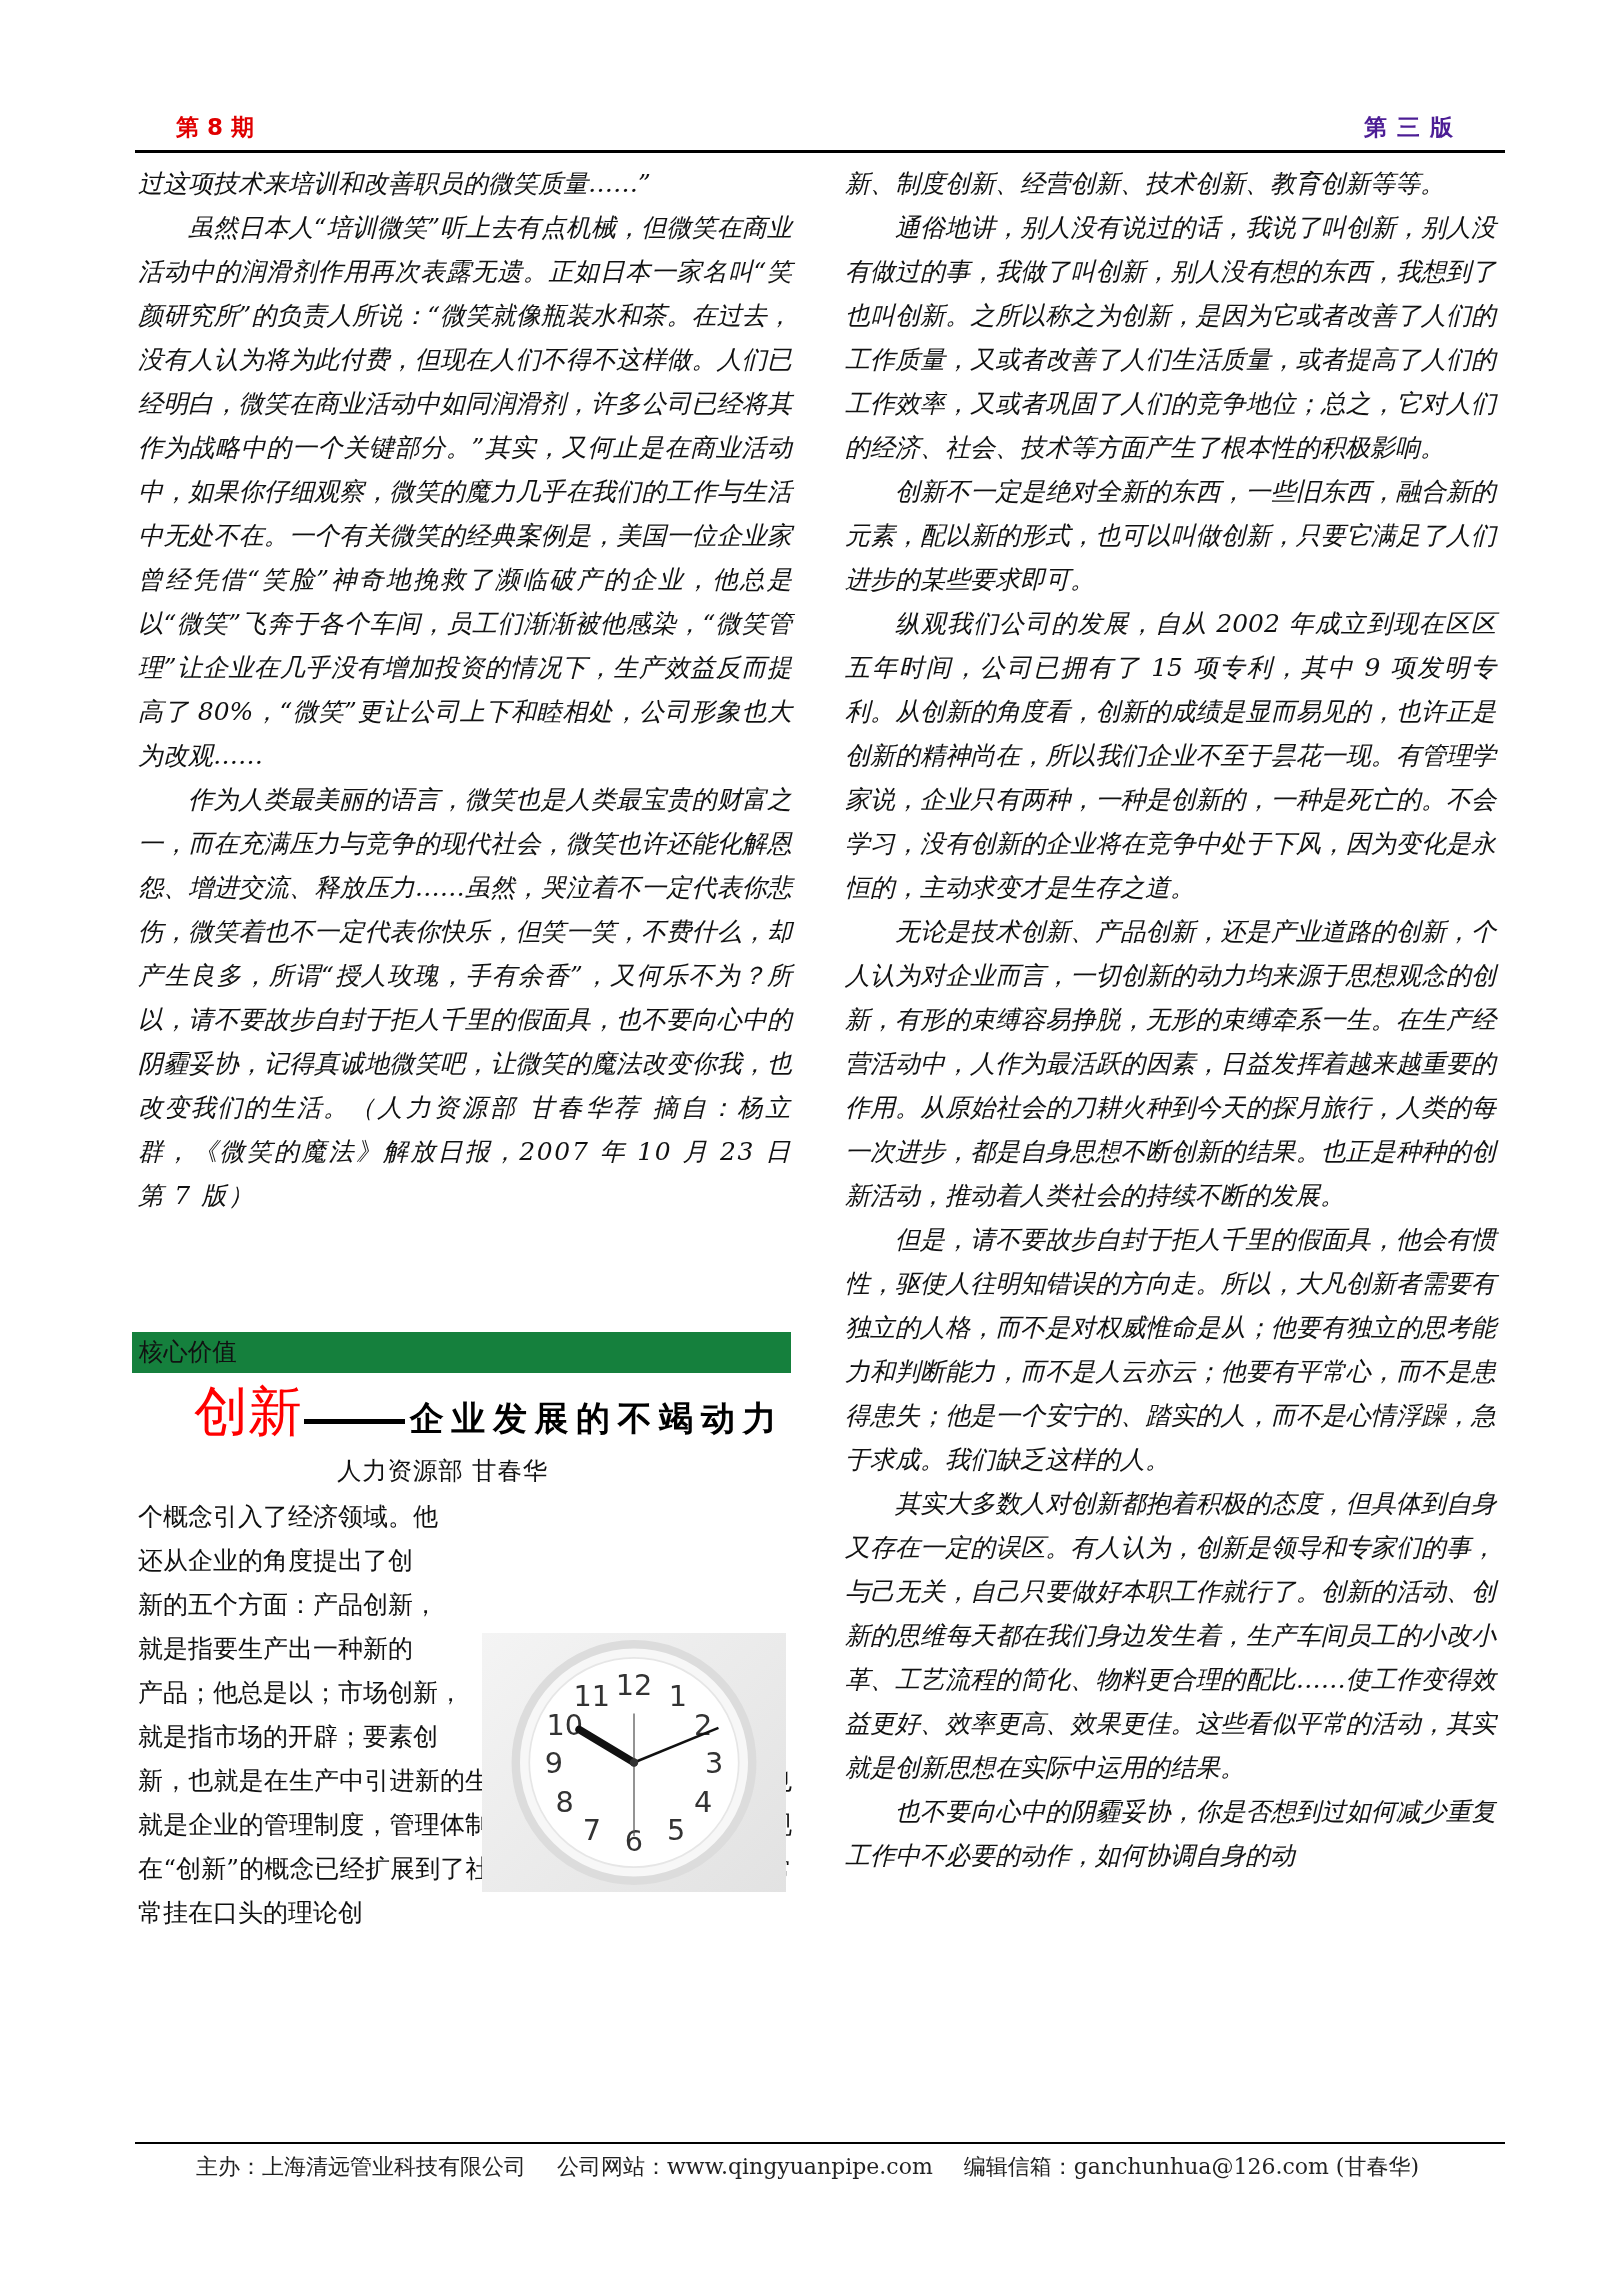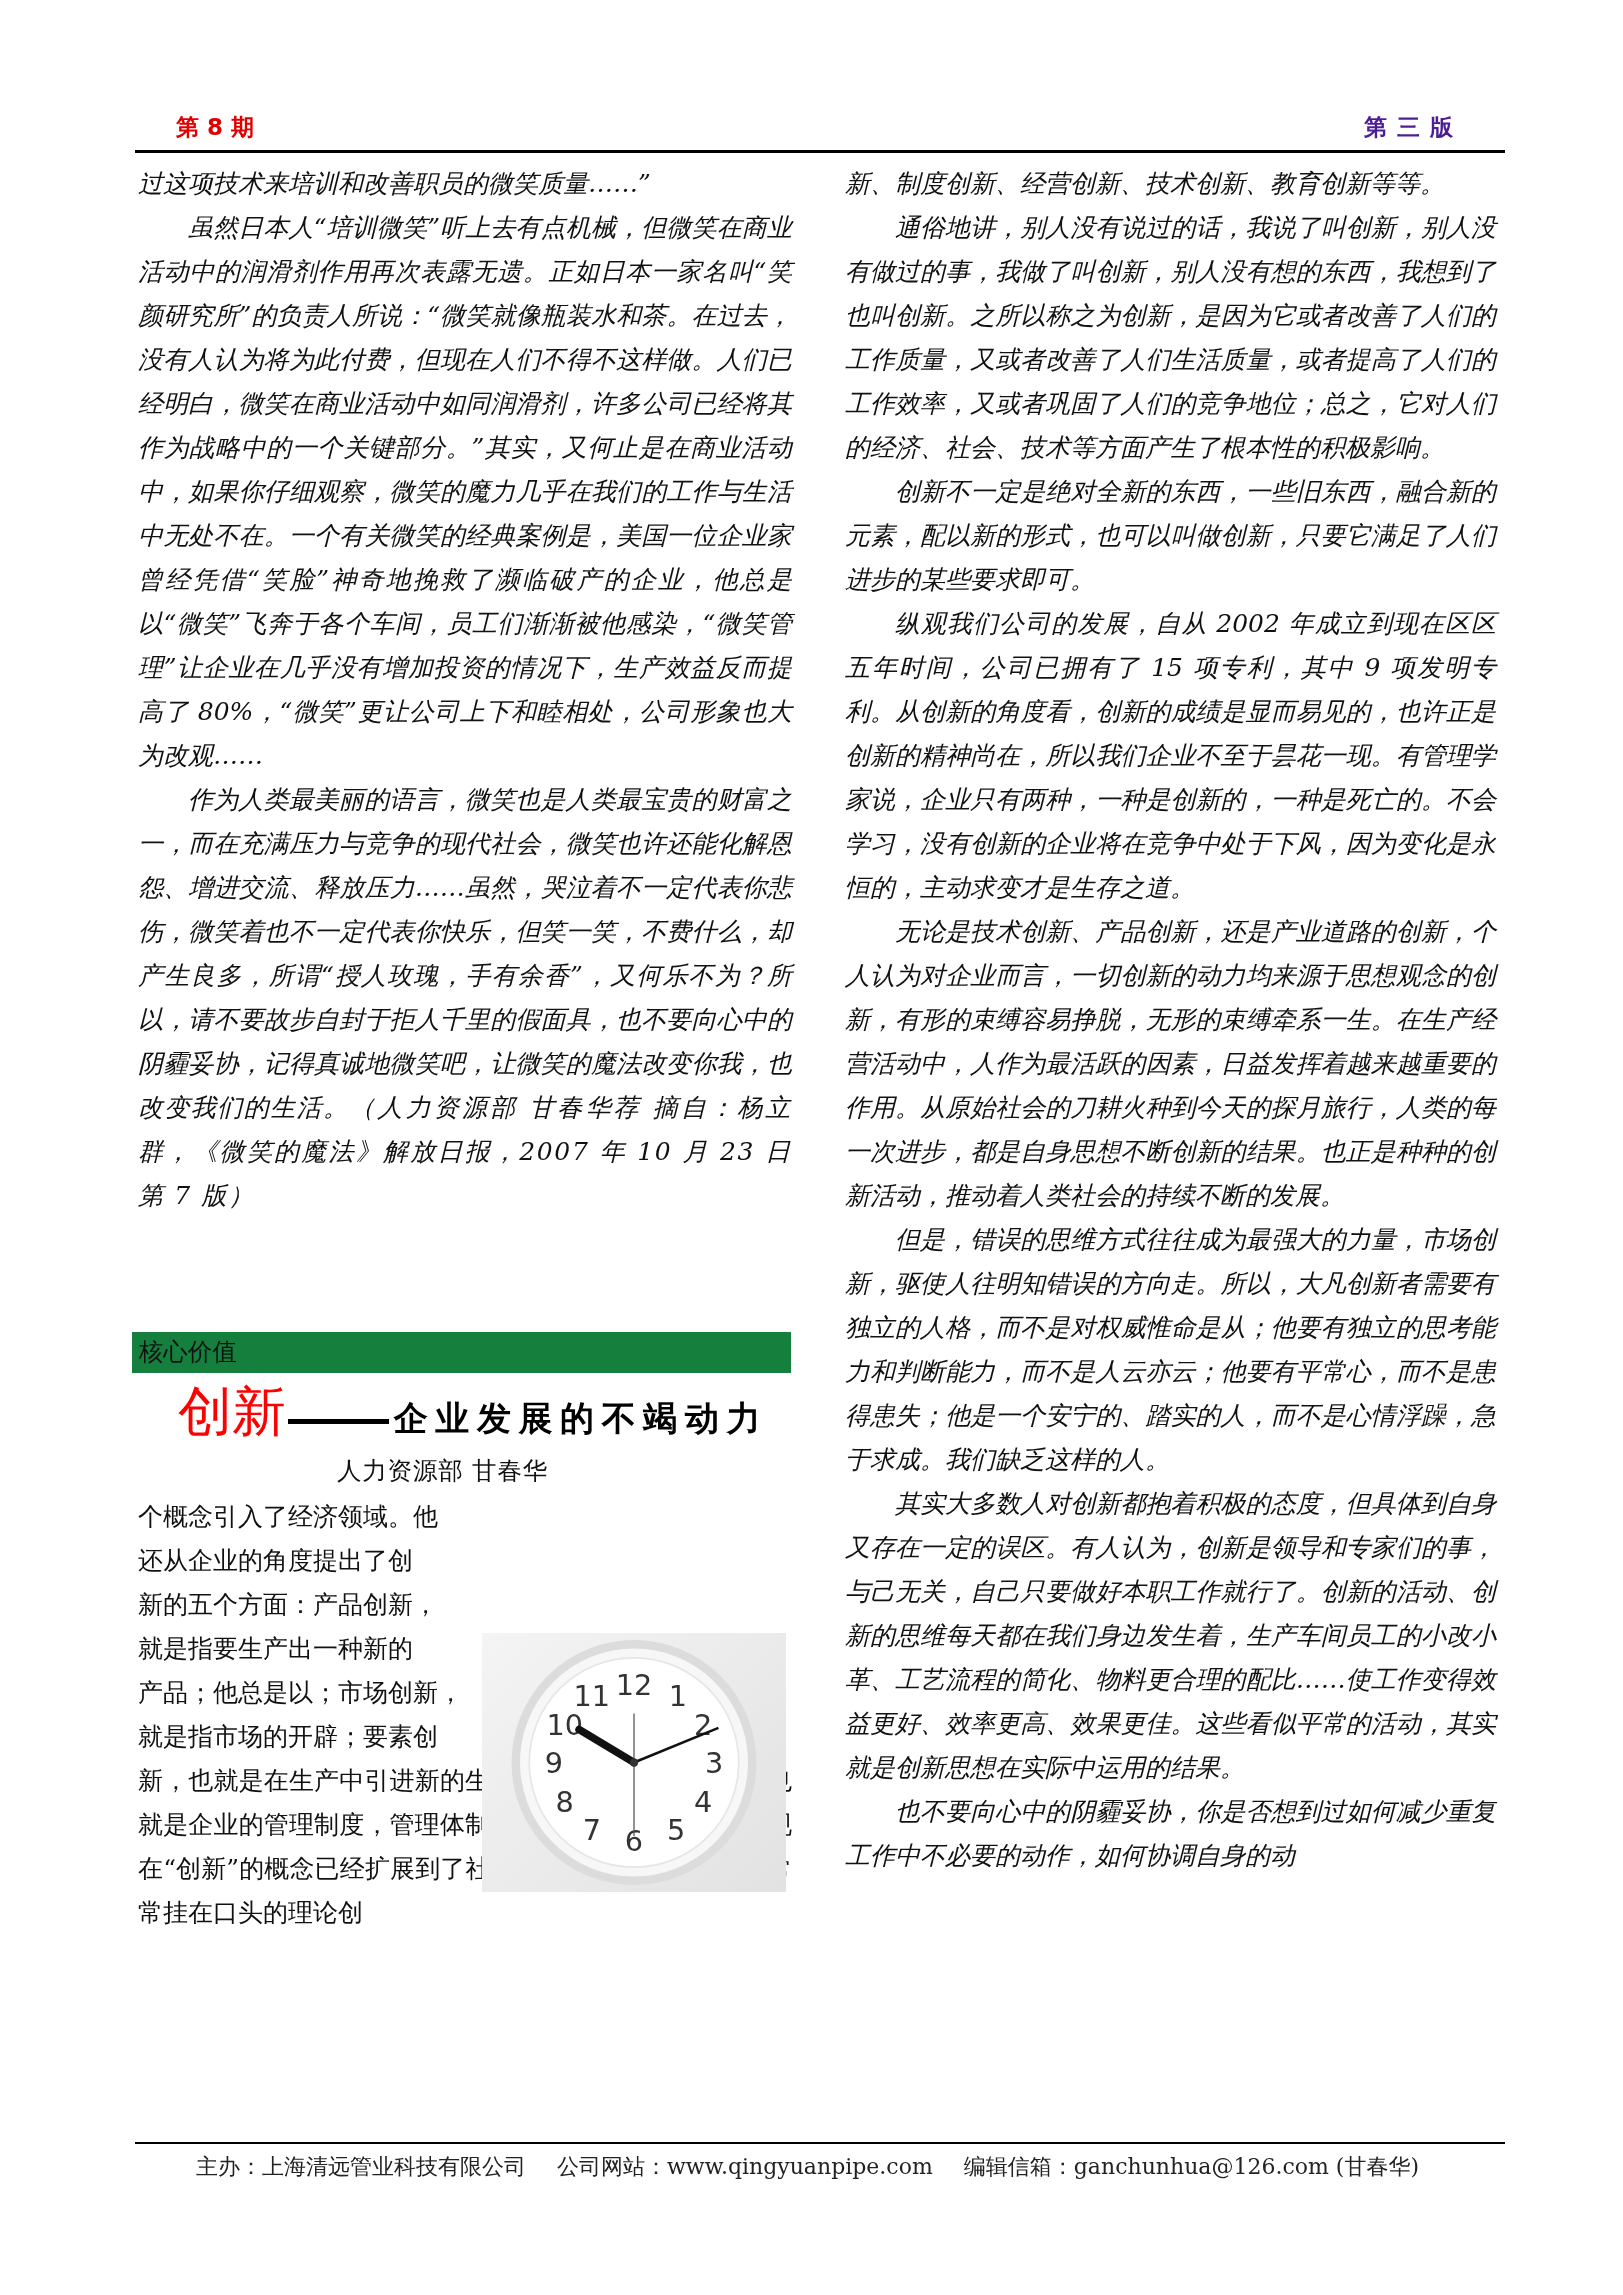--- a/index.html
+++ b/index.html
@@ -12,21 +12,21 @@
   .rule-top { position:absolute; left:135px; top:150px; width:1370px; height:2.5px; background:#000; }
   .col { position:absolute; top:162px; font-size:25px; line-height:44px; text-align:justify;font-style:italic; }
   .col-left { left:138px; width:654px; }
   .col-right { left:845px; width:651px; }
   .col p { margin:0; }
   .ind { text-indent:2em; }
   .cite { font-family:"DejaVu Serif","Liberation Serif",serif; letter-spacing:1.7px; }
   .section-bar { position:absolute; left:132px; top:1332px; width:659px; height:41px; background:#15803d; }
   .section-bar span { position:absolute; left:6.8px; top:3.4px; font-family:"DejaVu Sans","Liberation Sans",sans-serif;
                       font-size:24.5px; color:#111; }
-  .title { position:absolute; left:178px; top:1376px; white-space:nowrap;text-align:right; }
+  .title { position:absolute; left:194px; top:1376px; white-space:nowrap;text-align:right; }
   .title .red { font-family:"DejaVu Sans","Liberation Sans",sans-serif; font-size:54px; color:#ff0000; font-weight:normal; }
   .title .dash { display:inline-block; width:101px; height:5px; background:#000; vertical-align:middle; margin:0 5px 0 1.7px; position:relative; top:-5px;}
   .title .blk { font-family:"DejaVu Sans","Liberation Sans",sans-serif; font-size:34px; font-weight:bold; letter-spacing:7.6px; color:#000; }
   .byline { position:absolute; left:337px; top:1454px; font-size:24.5px; letter-spacing:0.8px; }
   .art-body { position:absolute; left:138px; top:1495px; width:654px; font-size:25px; line-height:44px; text-align:justify; }
   .art-body p { margin:0; }
   .wrap-left { width:338px; }
   .clock-img { position:absolute; left:482px; top:1633px; width:304px; height:259px; background:linear-gradient(135deg,#f4f4f4,#e2e2e2); }
   .footer-rule { position:absolute; left:135px; top:2142px; width:1370px; height:1.7px; background:#000; }
   .footer { position:absolute; left:196px; top:2152px; font-size:22px; color:#222; white-space:nowrap; }
@@ -91,21 +91,21 @@
     <circle cx="180" cy="153" r="5" fill="#333"></circle>
   </svg>
 </div>
 
 <div class="col col-right">
   <p>新、制度创新、经营创新、技术创新、教育创新等等。</p>
   <p class="ind">通俗地讲，别人没有说过的话，我说了叫创新，别人没有做过的事，我做了叫创新，别人没有想的东西，我想到了也叫创新。之所以称之为创新，是因为它或者改善了人们的工作质量，又或者改善了人们生活质量，或者提高了人们的工作效率，又或者巩固了人们的竞争地位；总之，它对人们的经济、社会、技术等方面产生了根本性的积极影响。</p>
   <p class="ind">创新不一定是绝对全新的东西，一些旧东西，融合新的元素，配以新的形式，也可以叫做创新，只要它满足了人们进步的某些要求即可。</p>
   <p class="ind">纵观我们公司的发展，自从 2002 年成立到现在区区五年时间，公司已拥有了 15 项专利，其中 9 项发明专利。从创新的角度看，创新的成绩是显而易见的，也许正是创新的精神尚在，所以我们企业不至于昙花一现。有管理学家说，企业只有两种，一种是创新的，一种是死亡的。不会学习，没有创新的企业将在竞争中处于下风，因为变化是永恒的，主动求变才是生存之道。</p>
   <p class="ind">无论是技术创新、产品创新，还是产业道路的创新，个人认为对企业而言，一切创新的动力均来源于思想观念的创新，有形的束缚容易挣脱，无形的束缚牵系一生。在生产经营活动中，人作为最活跃的因素，日益发挥着越来越重要的作用。从原始社会的刀耕火种到今天的探月旅行，人类的每一次进步，都是自身思想不断创新的结果。也正是种种的创新活动，推动着人类社会的持续不断的发展。</p>
-  <p class="ind">但是，错误的思维方式往往成为最强大的力量，市场创新，驱使人往明知错误的方向走。所以，大凡创新者需要有独立的人格，而不是对权威惟命是从；他要有独立的思考能力和判断能力，而不是人云亦云；他要有平常心，而不是患得患失；他是一个安宁的、踏实的人，而不是心情浮躁，急于求成。我们缺乏这样的人。</p>
+  <p class="ind">但是，请不要故步自封于拒人千里的假面具，他会有惯性，驱使人往明知错误的方向走。所以，大凡创新者需要有独立的人格，而不是对权威惟命是从；他要有独立的思考能力和判断能力，而不是人云亦云；他要有平常心，而不是患得患失；他是一个安宁的、踏实的人，而不是心情浮躁，急于求成。我们缺乏这样的人。</p>
   <p class="ind">其实大多数人对创新都抱着积极的态度，但具体到自身又存在一定的误区。有人认为，创新是领导和专家们的事，与己无关，自己只要做好本职工作就行了。创新的活动、创新的思维每天都在我们身边发生着，生产车间员工的小改小革、工艺流程的简化、物料更合理的配比……使工作变得效益更好、效率更高、效果更佳。这些看似平常的活动，其实就是创新思想在实际中运用的结果。</p>
   <p class="ind">也不要向心中的阴霾妥协，你是否想到过如何减少重复工作中不必要的动作，如何协调自身的动</p>
 </div>
 
 <div class="footer-rule"></div>
 <div class="footer">
   <span>主办：上海清远管业科技有限公司</span>
   <span>公司网站：www.qingyuanpipe.com</span>
   <span>编辑信箱：ganchunhua@126.com (甘春华)</span>
 </div>

